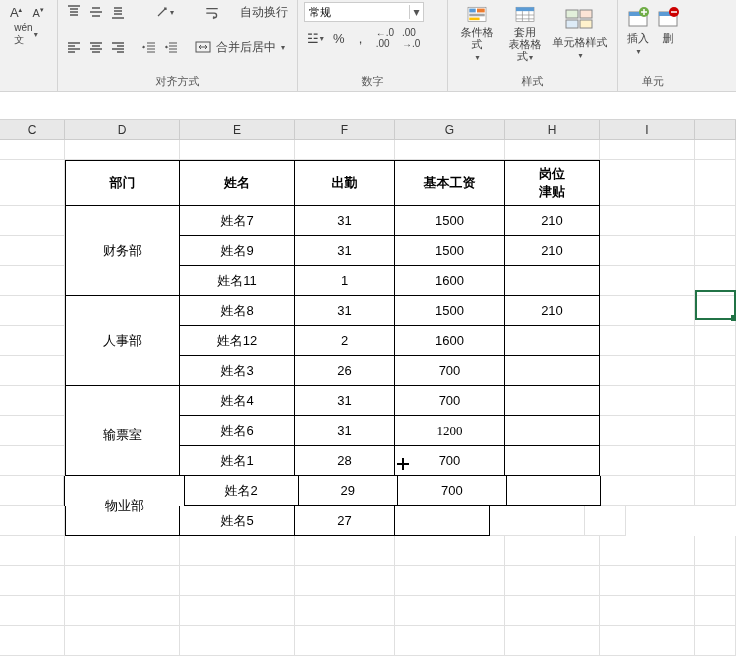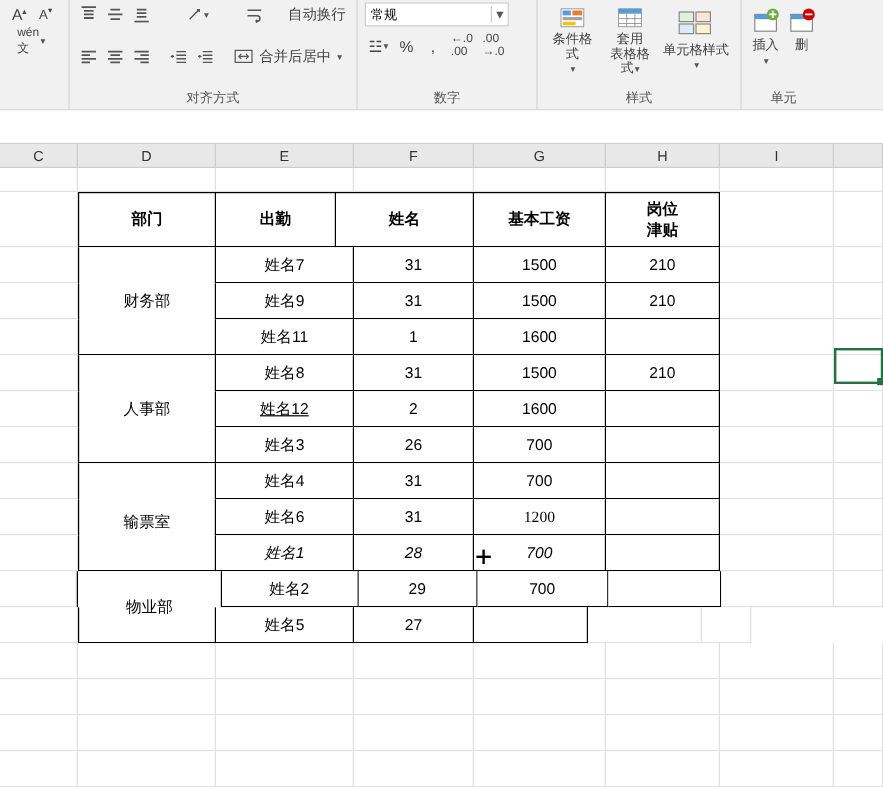--- a/index.html
+++ b/index.html
@@ -255,22 +255,22 @@
         <div class="gcell blank" style="width: 115px;"></div>
         <div class="gcell blank" style="width: 100px;"></div>
         <div class="gcell blank" style="width: 110px;"></div>
         <div class="gcell blank" style="width: 95px;"></div>
         <div class="gcell blank" style="width: 95px;"></div>
         <div class="gcell blank" style="width: 41px;"></div>
       </div>
       <div class="grow" style="height: 46px;">
         <div class="gcell blank" style="width: 65px;"></div>
         <div class="gcell hdr thick-t thick-l thick-b thick-r" style="width: 115px;">部门</div>
+        <div class="gcell hdr thick-t thick-b thick-r" style="width: 115px;">姓名</div>
         <div class="gcell hdr thick-t thick-b thick-r" style="width: 100px;">出勤</div>
-        <div class="gcell hdr thick-t thick-b thick-r" style="width: 115px;">姓名</div>
         <div class="gcell hdr thick-t thick-b thick-r" style="width: 110px;">基本工资</div>
         <div class="gcell hdr thick-t thick-b thick-r" style="width: 95px; white-space: pre-line;">岗位
 津贴</div>
         <div class="gcell blank" style="width: 95px;"></div>
         <div class="gcell blank" style="width: 41px;"></div>
       </div>
       <div class="grow" style="height: 30px;">
         <div class="gcell blank" style="width: 65px;"></div>
         <div class="gcell thick-l thick-r merge" style="width: 115px; border-bottom: none;">
           <div class="merge-inner" style="top: 0px; height: 90px;">财务部</div>
@@ -310,21 +310,21 @@
         <div class="gcell thick-r" style="width: 115px; border-bottom: 1px solid rgb(0, 0, 0); border-right: 1px solid rgb(0, 0, 0);">姓名8</div>
         <div class="gcell thick-r" style="width: 100px; border-bottom: 1px solid rgb(0, 0, 0); border-right: 1px solid rgb(0, 0, 0);">31</div>
         <div class="gcell thick-r" style="width: 110px; border-bottom: 1px solid rgb(0, 0, 0); border-right: 1px solid rgb(0, 0, 0);">1500</div>
         <div class="gcell thick-r" style="width: 95px; border-bottom: 1px solid rgb(0, 0, 0); border-right: 1px solid rgb(0, 0, 0);">210</div>
         <div class="gcell blank" style="width: 95px;"></div>
         <div class="gcell blank" style="width: 41px;"></div>
       </div>
       <div class="grow" style="height: 30px;">
         <div class="gcell blank" style="width: 65px;"></div>
         <div class="gcell thick-l thick-r" style="width: 115px; border-bottom: none;"></div>
-        <div class="gcell thick-r" style="width: 115px; border-bottom: 1px solid rgb(0, 0, 0); border-right: 1px solid rgb(0, 0, 0); text-decoration: underline;">姓名12</div>
+        <div class="gcell thick-r" style="width: 115px; border-bottom: 1px solid rgb(0, 0, 0); border-right: 1px solid rgb(0, 0, 0);">姓名12</div>
         <div class="gcell thick-r" style="width: 100px; border-bottom: 1px solid rgb(0, 0, 0); border-right: 1px solid rgb(0, 0, 0);">2</div>
         <div class="gcell thick-r" style="width: 110px; border-bottom: 1px solid rgb(0, 0, 0); border-right: 1px solid rgb(0, 0, 0);">1600</div>
         <div class="gcell thick-r" style="width: 95px; border-bottom: 1px solid rgb(0, 0, 0); border-right: 1px solid rgb(0, 0, 0);"></div>
         <div class="gcell blank" style="width: 95px;"></div>
         <div class="gcell blank" style="width: 41px;"></div>
       </div>
       <div class="grow" style="height: 30px;">
         <div class="gcell blank" style="width: 65px;"></div>
         <div class="gcell thick-l thick-r" style="width: 115px; border-bottom: 1px solid rgb(0, 0, 0);"></div>
         <div class="gcell thick-r thick-b" style="width: 115px; border-right: 1px solid rgb(0, 0, 0);">姓名3</div>
@@ -349,21 +349,21 @@
       <div class="grow" style="height: 30px;">
         <div class="gcell blank" style="width: 65px;"></div>
         <div class="gcell thick-l thick-r" style="width: 115px; border-bottom: none;"></div>
         <div class="gcell thick-r" style="width: 115px; border-bottom: 1px solid rgb(0, 0, 0); border-right: 1px solid rgb(0, 0, 0);">姓名6</div>
         <div class="gcell thick-r" style="width: 100px; border-bottom: 1px solid rgb(0, 0, 0); border-right: 1px solid rgb(0, 0, 0);">31</div>
         <div class="gcell thick-r" style="width: 110px; border-bottom: 1px solid rgb(0, 0, 0); border-right: 1px solid rgb(0, 0, 0); font-family: Liberation Serif, serif;">1200</div>
         <div class="gcell thick-r" style="width: 95px; border-bottom: 1px solid rgb(0, 0, 0); border-right: 1px solid rgb(0, 0, 0);"></div>
         <div class="gcell blank" style="width: 95px;"></div>
         <div class="gcell blank" style="width: 41px;"></div>
       </div>
-      <div class="grow" style="height: 30px; font-style: italic;">
+      <div class="grow" style="height: 30px;">
         <div class="gcell blank" style="width: 65px;"></div>
         <div class="gcell thick-l thick-r" style="width: 115px; border-bottom: 1px solid rgb(0, 0, 0);"></div>
         <div class="gcell thick-r thick-b" style="width: 115px; border-right: 1px solid rgb(0, 0, 0);">姓名1</div>
         <div class="gcell thick-r thick-b" style="width: 100px; border-right: 1px solid rgb(0, 0, 0);">28</div>
         <div class="gcell thick-r thick-b" style="width: 110px; border-right: 1px solid rgb(0, 0, 0);">700</div>
         <div class="gcell thick-r thick-b" style="width: 95px; border-right: 1px solid rgb(0, 0, 0);"></div>
         <div class="gcell blank" style="width: 95px;"></div>
         <div class="gcell blank" style="width: 41px;"></div>
       </div>
       <div class="grow" style="height: 30px;">

